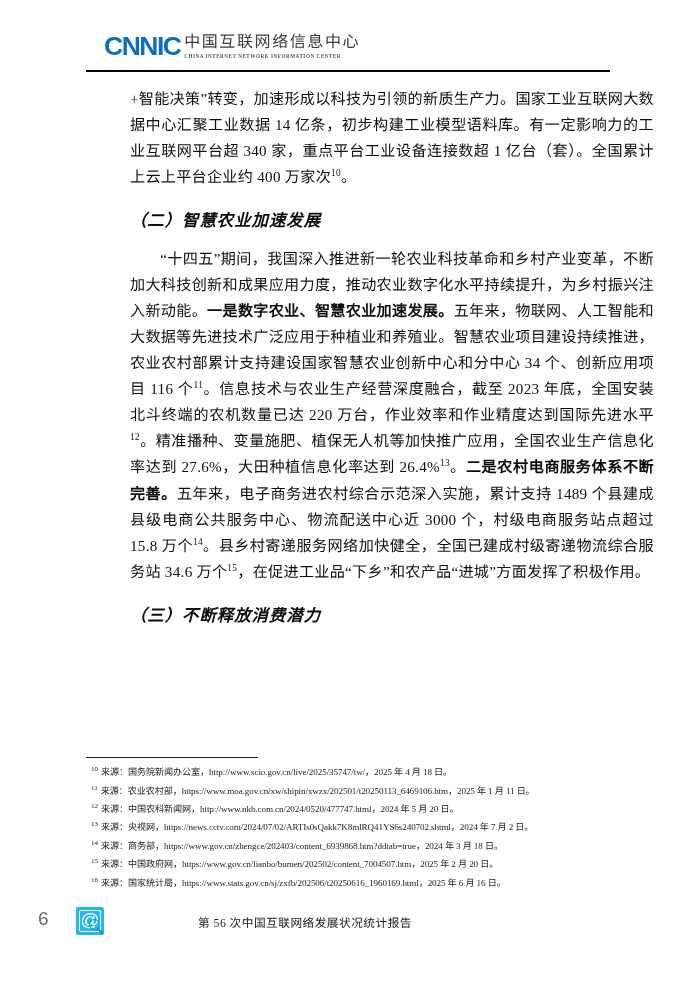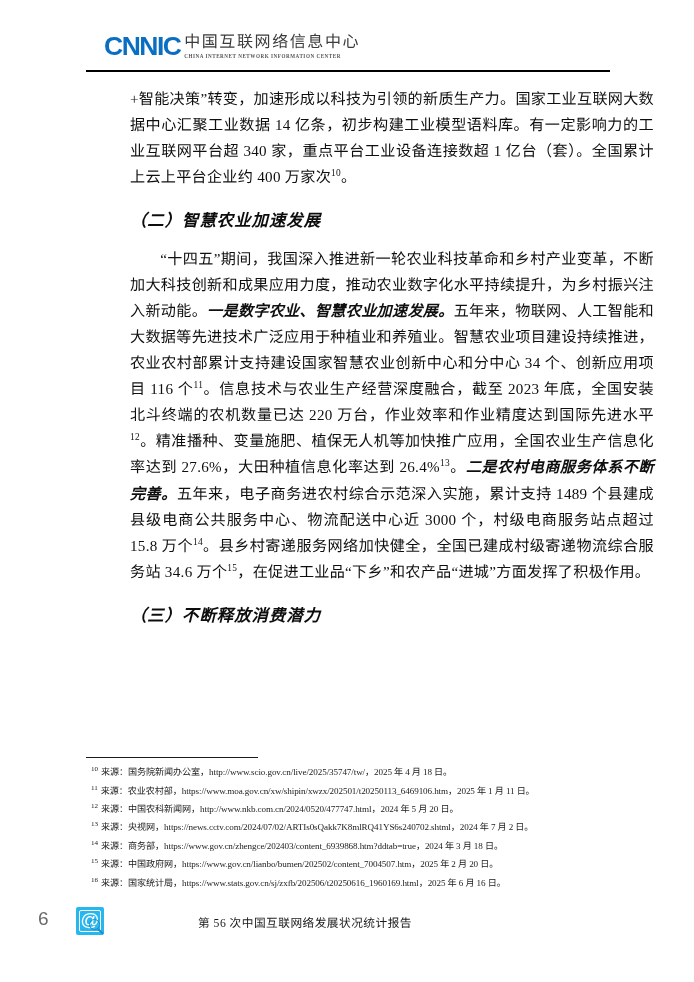--- a/index.html
+++ b/index.html
@@ -98,21 +98,20 @@
     text-align: justify;
     text-justify: inter-ideograph;
     letter-spacing: 0.02em;
     color: #100f0f;
   }
   p.indent {
     text-indent: 2em;
   }
   .b {
     font-weight: 700;
-    font-style: italic;
   }
   sup {
     font-size: 0.62em;
     vertical-align: super;
     line-height: 0;
   }
   h2.section {
     margin: 0;
     font-family: "Liberation Serif", "DejaVu Serif", serif;
     font-size: 16.4px;

